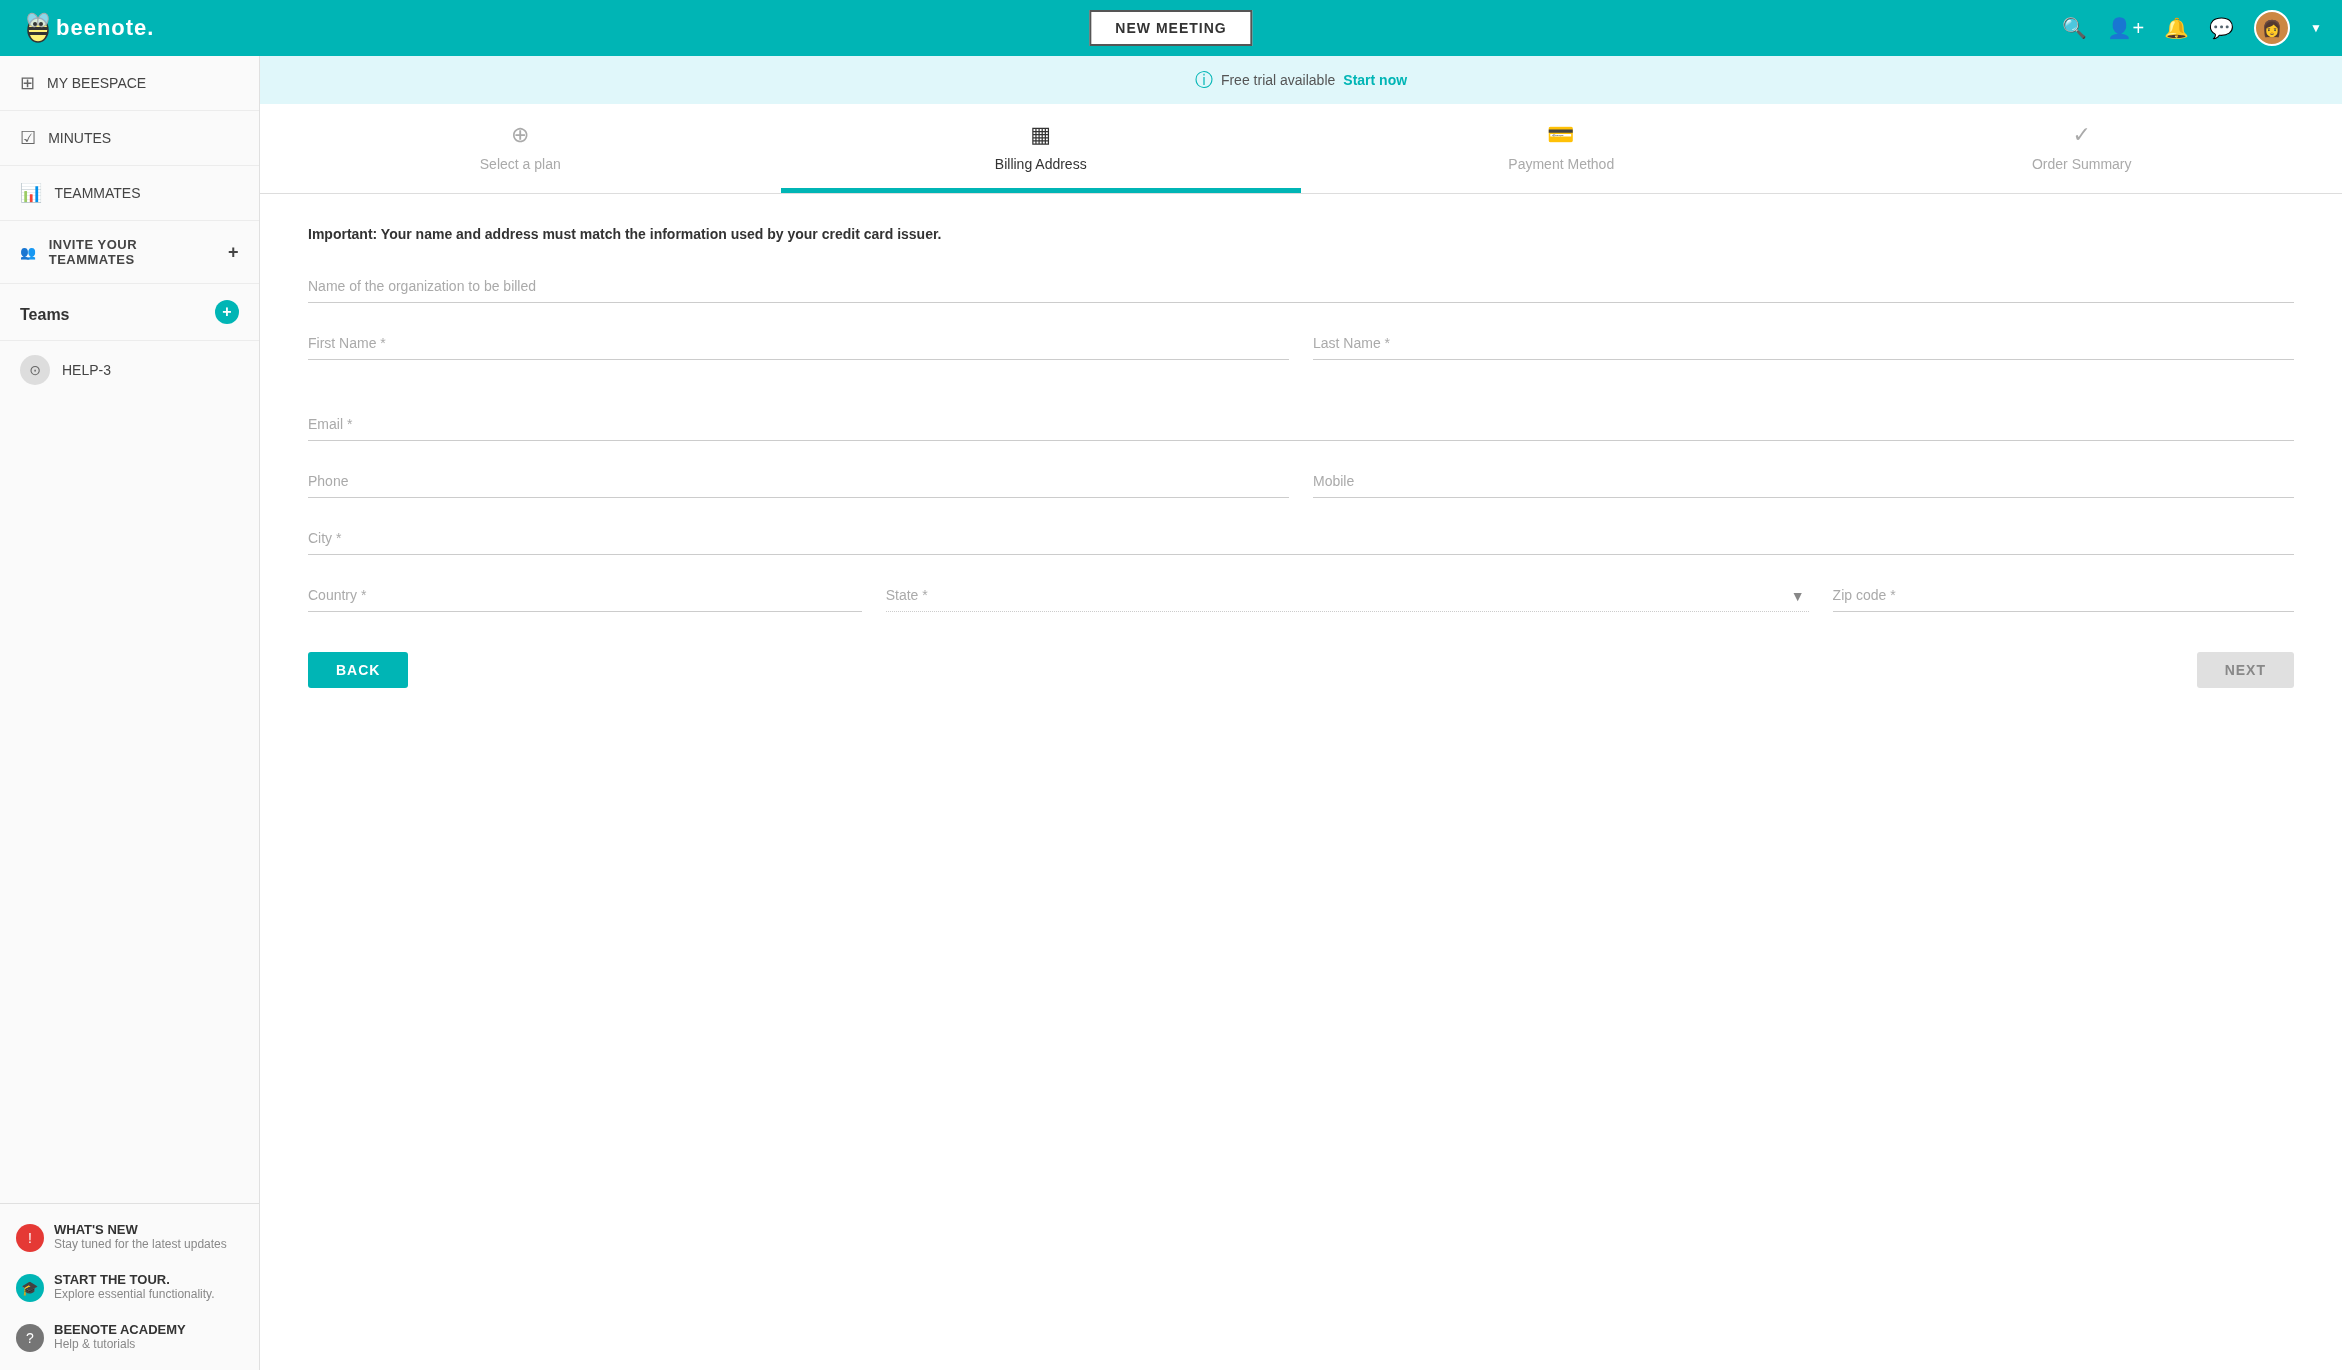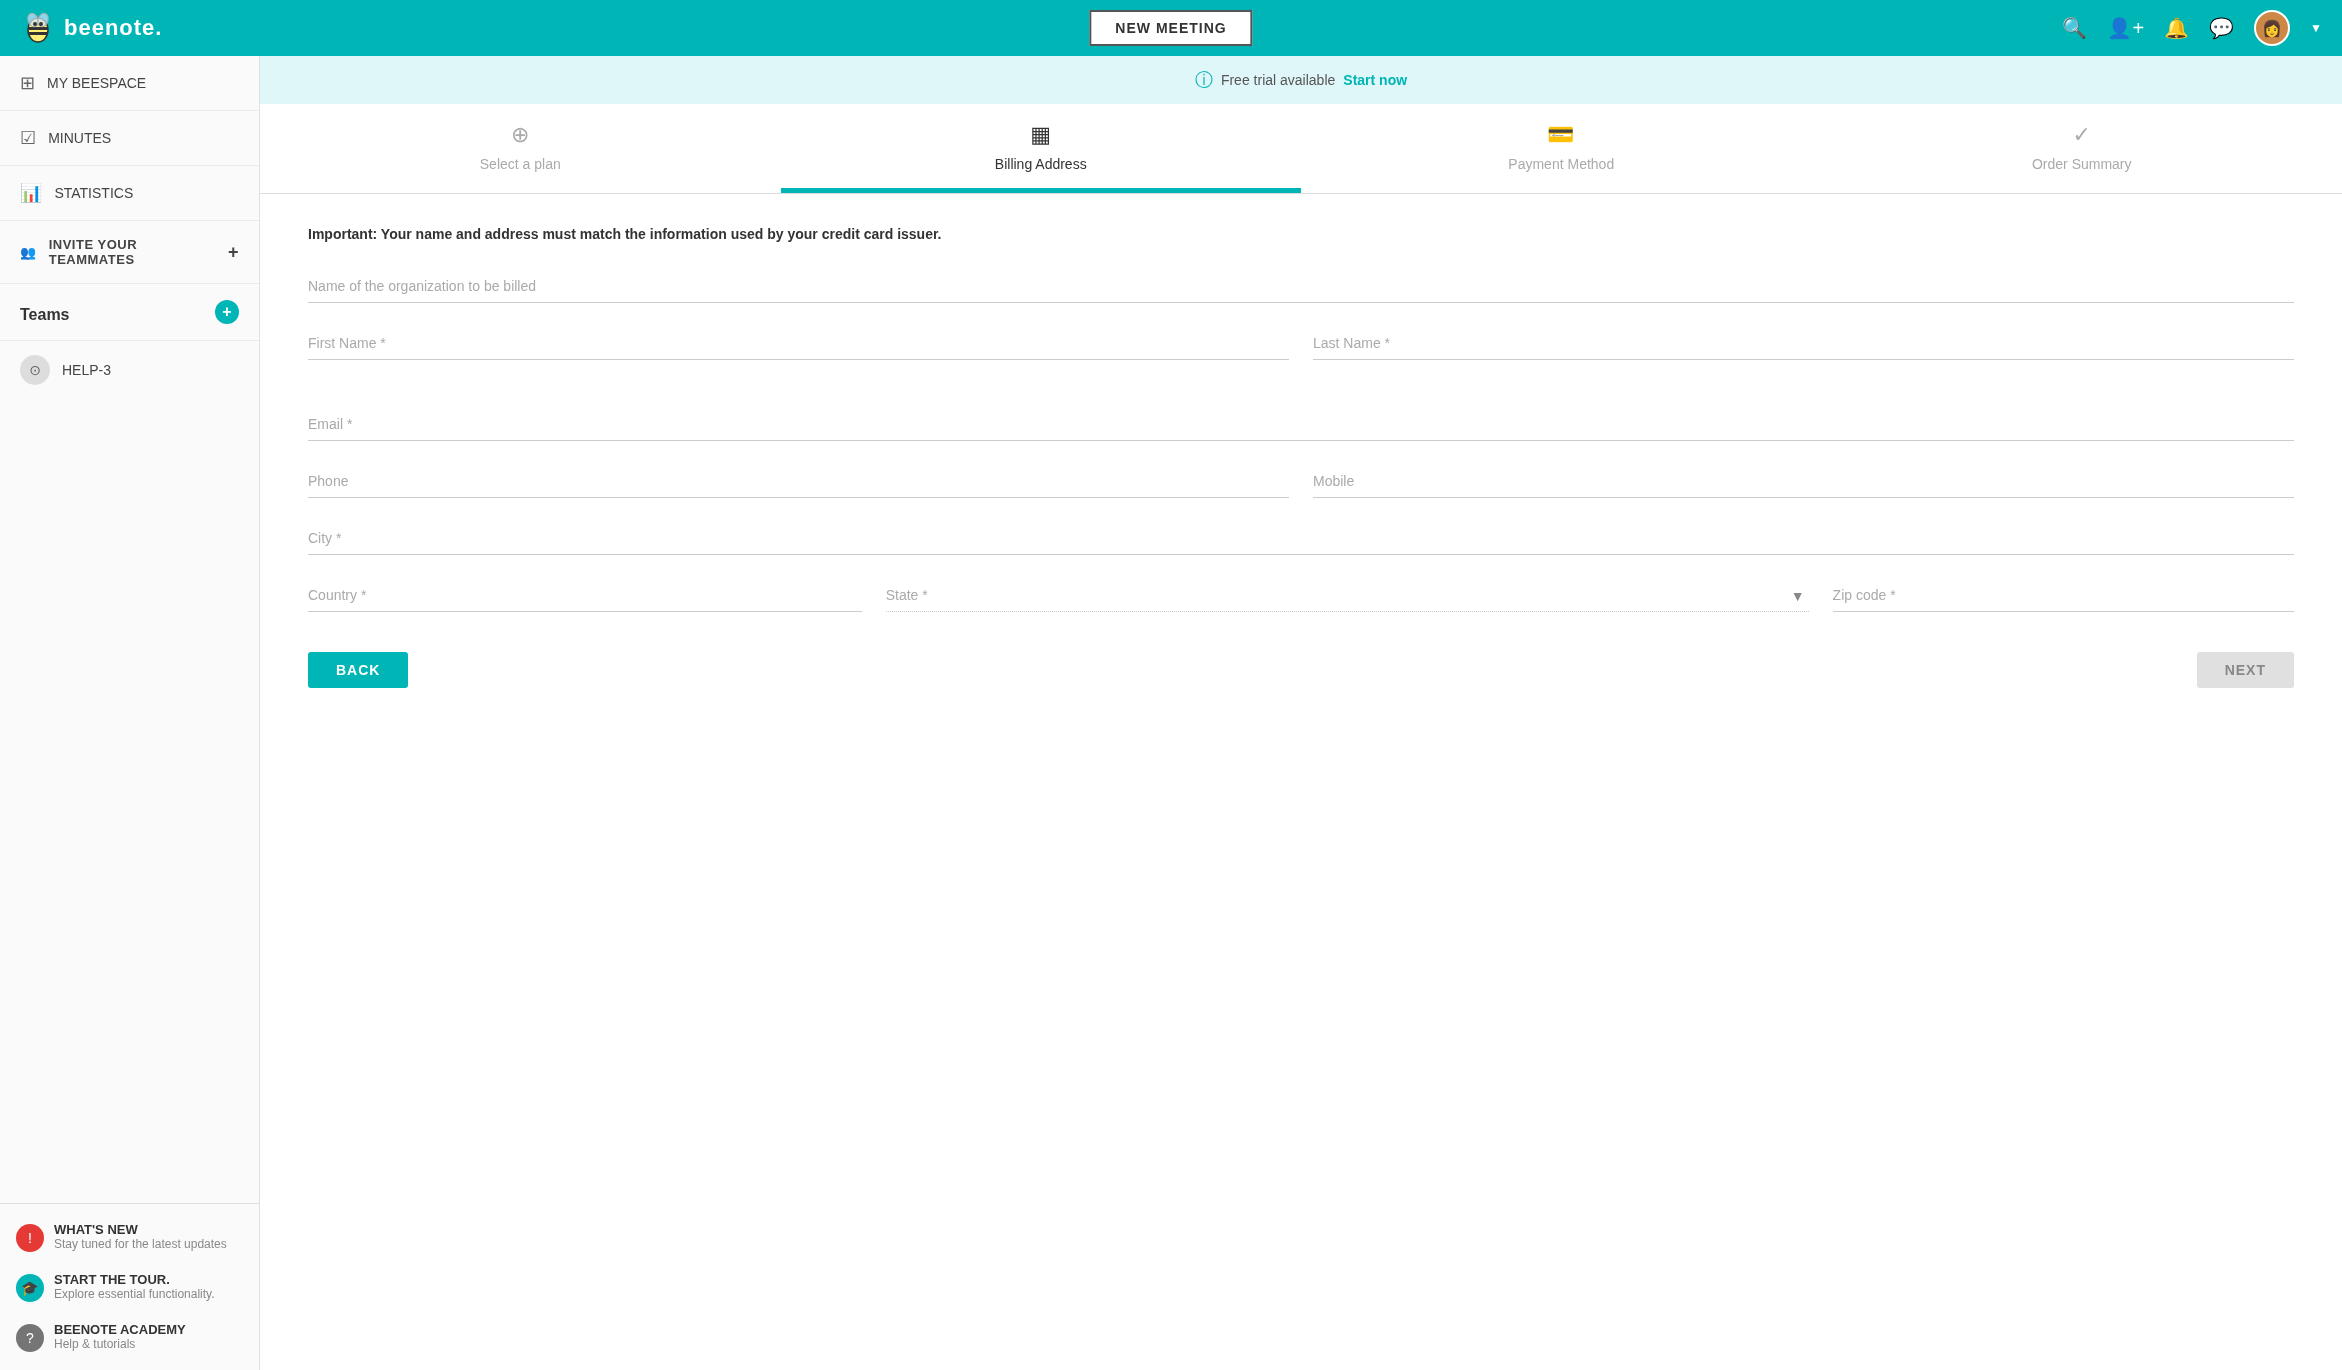--- a/index.html
+++ b/index.html
@@ -12,21 +12,20 @@
       display: flex;
       align-items: center;
       padding: 0 20px;
       flex-shrink: 0;
       position: relative;
       z-index: 10;
     }
     .topnav-logo {
       display: flex;
       align-items: center;
-      gap: 8px;
     }
     .topnav-logo-text {
       color: white;
       font-size: 22px;
       font-weight: bold;
       letter-spacing: 1px;
     }
     .bee-icon {
       width: 36px;
       height: 36px;
@@ -406,21 +405,21 @@
         <span>MY BEESPACE</span>
       </div>
 
       <div class="sidebar-item">
         <span class="sidebar-item-icon">☑</span>
         <span>MINUTES</span>
       </div>
 
       <div class="sidebar-item">
         <span class="sidebar-item-icon">📊</span>
-        <span>STATISTICS</span>
+        <span>TEAMMATES</span>
       </div>
 
       <div class="sidebar-invite">
         <span>👥</span>
         <span>INVITE YOUR TEAMMATES</span>
         <span style="margin-left:4px; font-size:18px;">+</span>
       </div>
 
       <div class="sidebar-teams-header">
         <span class="sidebar-teams-title">Teams</span>

